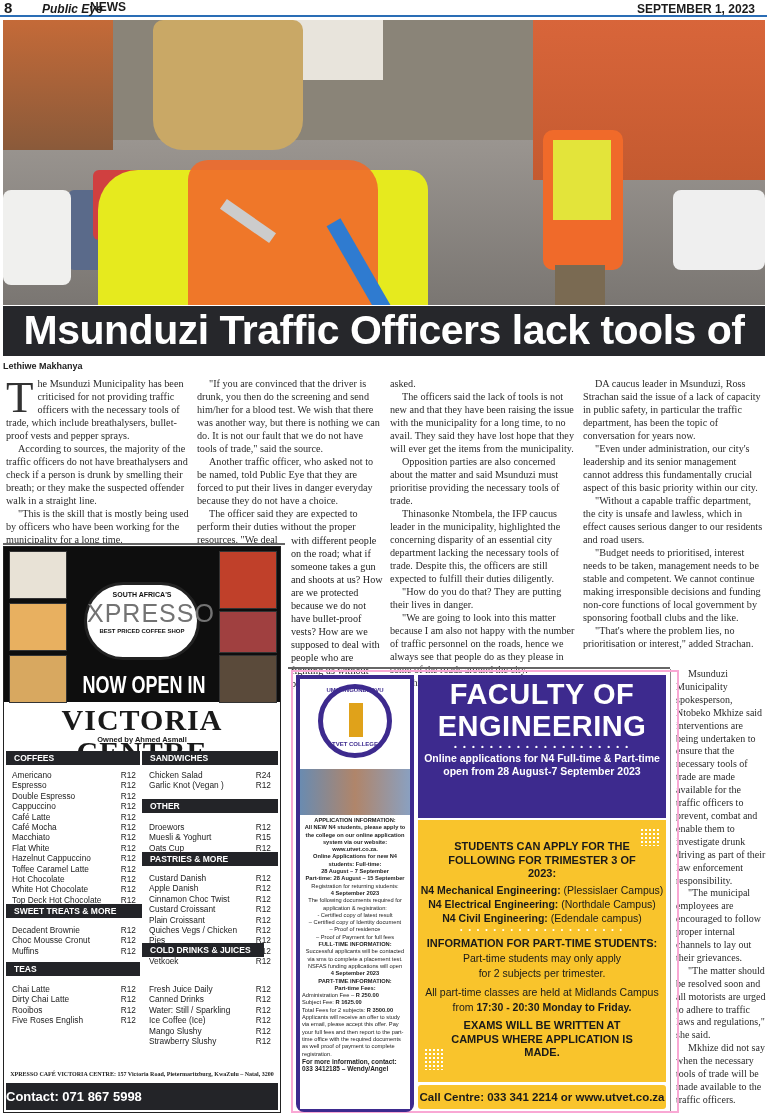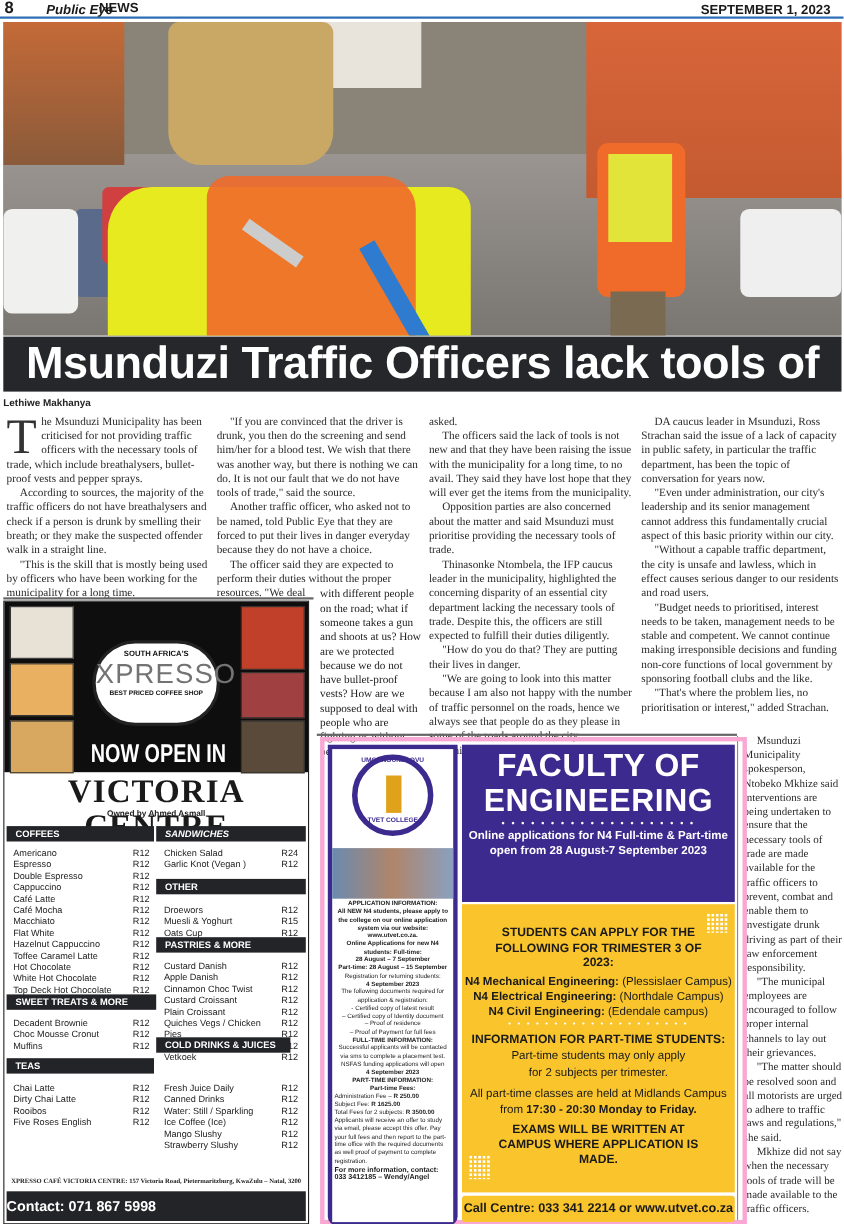--- a/index.html
+++ b/index.html
@@ -51,21 +51,21 @@
 .logo .bp{font-family:"Liberation Sans",sans-serif;font-size:6px;font-weight:bold;color:#111}
 .nowopen{position:absolute;left:75px;top:128px;width:130px;font-family:"Liberation Sans",sans-serif;font-weight:bold;font-size:18px;color:#fff;text-align:center;transform:scaleY(1.3)}
 .vic{position:absolute;left:0;top:157px;width:276px;text-align:center;font-family:"Liberation Serif",serif;font-weight:bold;font-size:30px;line-height:32px;letter-spacing:1px;color:#1a1a1a}
 .owned{position:absolute;left:0;top:188px;width:276px;text-align:center;font-family:"Liberation Sans",sans-serif;font-weight:bold;font-size:7.5px}
 .mhdr{position:absolute;height:14px;background:#232428;color:#fff;font-family:"Liberation Sans",sans-serif;font-weight:bold;font-size:8.5px;line-height:14px;padding-left:8px}
 .mlist{position:absolute;font-family:"Liberation Sans",sans-serif;font-size:8.3px;line-height:10.4px;color:#222}
 .mrow{display:flex;justify-content:space-between}
 .addr{position:absolute;left:2px;top:524px;width:272px;text-align:center;font-family:"Liberation Serif",serif;font-weight:bold;font-size:6px}
 .contact{position:absolute;left:2px;top:536px;width:272px;height:27px;background:#232428;color:#fff;font-family:"Liberation Sans",sans-serif;font-weight:bold;font-size:13px;line-height:27px}
 
-.uad{position:absolute;left:291px;top:670px;width:388px;height:443px;border:4px solid #f9a8d4}
+.uad{position:absolute;left:291px;top:670px;width:388px;height:443px;border:2px solid #f9a8d4}
 .uleft{position:absolute;left:3px;top:3px;width:118px;height:437px;background:#3d2a8e;border-radius:0 0 8px 8px}
 .uinner{position:absolute;left:4px;top:4px;width:110px;height:430px;background:#fff}
 .ulogo{position:absolute;left:18px;top:5px;width:74px;height:74px;border-radius:50%;border:5px solid #3d2a8e;background:#fff}
 .ulogo .tw{position:absolute;left:26px;top:14px;width:14px;height:34px;background:#e0a21a}
 .ulogo .txt{position:absolute;left:0;top:-2px;width:64px;text-align:center;font-family:"Liberation Sans",sans-serif;font-weight:bold;font-size:6px;color:#3d2a8e}
 .ulogo .txt2{position:absolute;left:0;top:52px;width:64px;text-align:center;font-family:"Liberation Sans",sans-serif;font-weight:bold;font-size:6px;color:#3d2a8e}
 .uphoto{position:absolute;left:0;top:90px;width:110px;height:46px;background:linear-gradient(90deg,#6a8bb0,#b0856a,#8aa0c0)}
 .utext{position:absolute;left:2px;top:138px;width:106px;text-align:center;font-family:"Liberation Sans",sans-serif;font-size:5.7px;line-height:7.3px;color:#222}
 .utext b{font-weight:bold}
 .utext .lft{text-align:left}
@@ -167,21 +167,21 @@
       <div class="sa">SOUTH AFRICA'S</div>
       <div class="xp">XPRESSO</div>
       <div class="bp">BEST PRICED COFFEE SHOP</div>
     </div>
     <div class="nowopen">NOW OPEN IN</div>
   </div>
   <div class="vic">VICTORIA CENTRE</div>
   <div class="owned">Owned by Ahmed Asmall</div>
 
   <div class="mhdr" style="left:2px;top:204px;width:134px">COFFEES</div>
-  <div class="mhdr" style="left:138px;top:204px;width:136px;font-style:italic">SANDWICHES</div>
+  <div class="mhdr" style="left:138px;top:204px;width:136px;">SANDWICHES</div>
 
   <div class="mlist" id="l-coffees" style="left:8px;top:223px;width:124px">
       <div class="mrow">
         <span>Americano</span>
         <span>R12</span>
       </div>
       <div class="mrow">
         <span>Espresso</span>
         <span>R12</span>
       </div>

